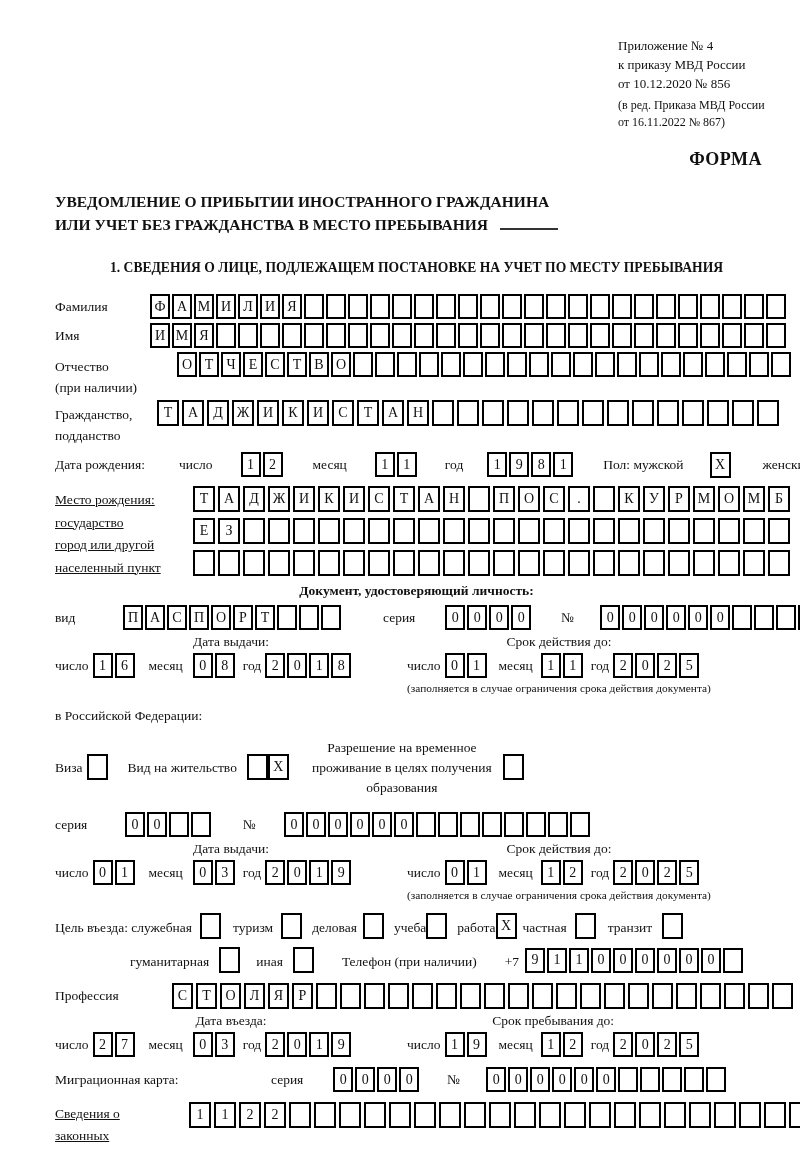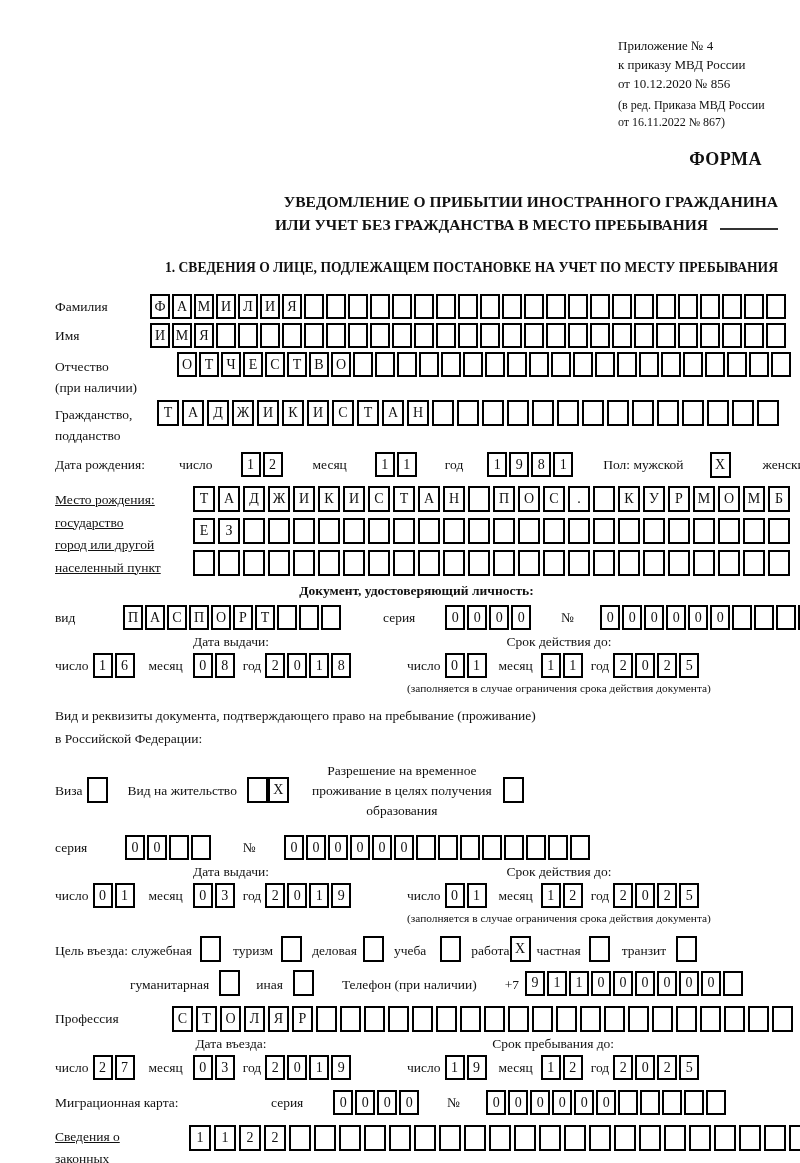--- a/index.html
+++ b/index.html
@@ -9,24 +9,24 @@
     font-family:"Liberation Serif","DejaVu Serif",serif;
     color:#111; font-size:13.5px;
   }
   .content { padding:36px 22px 0 55px; width:800px; }
 
   .ref { margin-left:563px; line-height:19px; font-size:13px; }
   .ref-sub { font-size:12px; line-height:17px; }
   .ref-sub.first { margin-top:4px; }
   .forma { text-align:right; padding-right:16px; font-weight:bold; font-size:18px; margin-top:18px; letter-spacing:0.5px; }
 
-  .title { text-align:right; font-weight:bold; font-size:15.5px; margin-top:20px; line-height:23px;font-family:Liberation Serif, serif; }
+  .title { text-align:left; font-weight:bold; font-size:15.5px; margin-top:20px; line-height:23px;font-family:Liberation Serif, serif; }
   .blank { display:inline-block; width:58px; border-bottom:2px solid #333; margin-left:12px; }
 
-  .section-h { font-weight:bold; font-size:13.6px; margin-top:24px; margin-bottom:18px; text-align:right; }
+  .section-h { font-weight:bold; font-size:13.6px; margin-top:24px; margin-bottom:18px; text-align:center; }
 
   .frow { display:flex; align-items:flex-start; margin-bottom:4px;gap:20px; }
   .lbl { padding-top:5px; flex:none; }
   .lbl-line { line-height:21px; }
 
   .cg { display:flex; gap:2px; flex:none; }
   .c { flex:none; width:20px; height:25px; border:2px solid #000;
        display:flex; align-items:center; justify-content:center;
        font-size:14px; line-height:1; background:#fff; }
   .wide { gap:3px; }
@@ -414,21 +414,20 @@
             <div class="c">0</div>
             <div class="c">2</div>
             <div class="c">5</div>
           </div>
       </div>
       <div class="dnote">(заполняется в случае ограничения срока действия документа)</div>
     </div>
   </div>
 
   <div class="para">
-    <div>Вид и реквизиты документа, подтверждающего право на пребывание (проживание)</div>
     <div>в Российской Федерации:</div>
   </div>
 
   <div class="cbrow">
     <div class="il" style="padding-top:3px;padding-right:4px">Виза</div>
     <div class="cb"></div>
     <div class="il" style="padding-top:3px;padding-left:20px;padding-right:10px">Вид на жительство</div>
     <div class="cb"></div>
     <div class="cb">X</div>
     <div class="wraplbl" style="width:182px;margin-left:22px;margin-right:10px;padding-top:3px">Разрешение на временное проживание в целях получения образования</div>
@@ -510,21 +509,21 @@
     </div>
   </div>
 
   <div class="cbrow" style="margin-top:12px">
     <div class="il" style="padding-top:3px;padding-right:8px">Цель въезда: служебная</div>
     <div class="cb"></div>
     <div class="il" style="padding-top:3px;padding-left:12px;padding-right:8px">туризм</div>
     <div class="cb"></div>
     <div class="il" style="padding-top:3px;padding-left:10px;padding-right:6px">деловая</div>
     <div class="cb"></div>
-    <div class="il" style="padding-top:3px;padding-left:10px;padding-right:14px">учеба</div>
+    <div class="il" style="padding-top:3px;padding-left:10px;padding-right:0">учеба</div>
     <div class="cb"></div>
     <div class="il" style="padding-top:3px;padding-left:10px;">работа</div>
     <div class="cb">X</div>
     <div class="il" style="padding-top:3px;padding-left:6px;padding-right:8px">частная</div>
     <div class="cb"></div>
     <div class="il" style="padding-top:3px;padding-left:12px;padding-right:10px">транзит</div>
     <div class="cb"></div>
   </div>
 
   <div class="cbrow" style="margin-top:8px">

